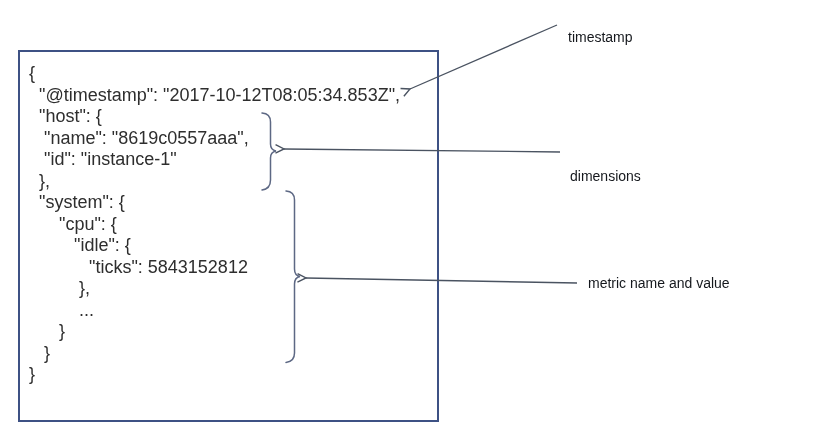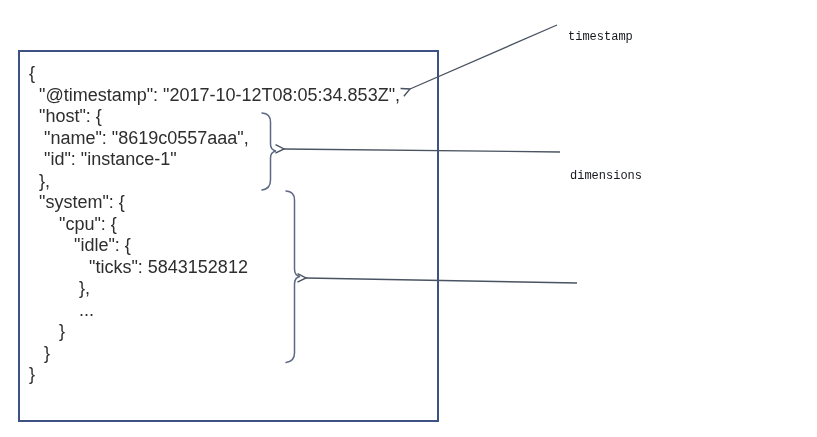--- a/index.html
+++ b/index.html
@@ -45,22 +45,22 @@
     stroke-linecap: round;
   }
   .arrow {
     fill: none;
     stroke: var(--arrow, #4a5361);
     stroke-width: 1.3;
   }
   #arrowhead path { stroke: var(--arrow, #4a5361); fill: none; }
   .label {
     position: absolute;
-    font-family: Liberation Mono, monospace;
-    font-size: 12px;
+    font-family: Liberation Sans, sans-serif;
+    font-size: 14px;
     line-height: 21px;
     color: var(--label-text, #15181d);
     white-space: nowrap;
   }
   .label-timestamp { left: 568px; top: 27px; }
   .label-dimensions { left: 570px; top: 142px; margin-top: 24px; }
   .label-metric    { left: 588px; top: 273px; }
 </style>
 </head>
 <body>
@@ -100,14 +100,15 @@
 
     <line class="arrow" x1="560" y1="152" x2="284" y2="149" marker-end="url(#arrowhead)"></line>
 
     <line class="arrow" x1="577" y1="283" x2="306" y2="278" marker-end="url(#arrowhead)"></line>
   </svg>
 
   <div class="label label-timestamp">timestamp</div>
 
   <div class="label label-dimensions">dimensions</div>
 
+  <div class="label label-metric">metric name and value</div>
 
 </div>
 
 </body></html>

